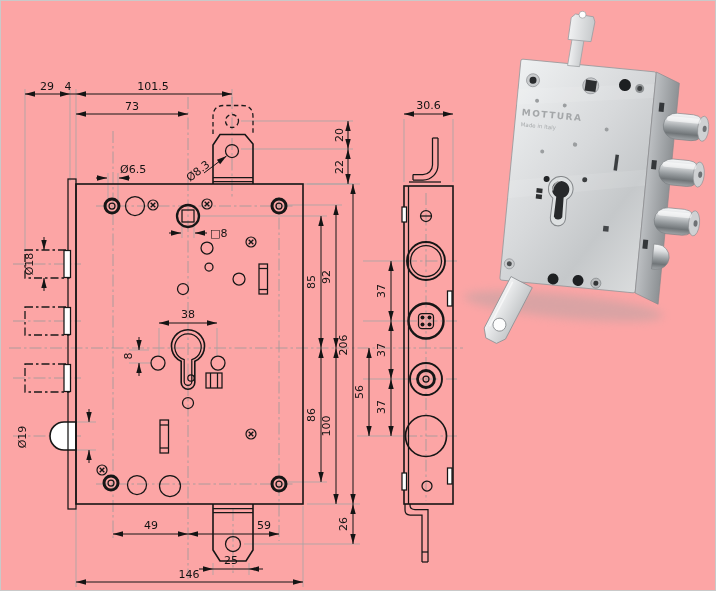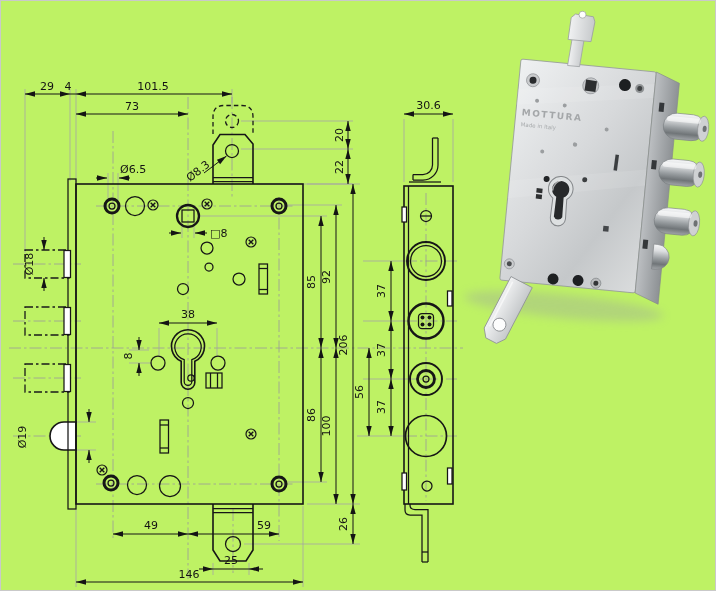--- a/index.html
+++ b/index.html
@@ -1,16 +1,16 @@
 <!DOCTYPE html>
 <html><head>
 <meta charset="utf-8">
 <style>
   html,body{margin:0;padding:0;background:#fff;}
-  .frame{width:716px;height:591px;box-sizing:border-box;border:1px solid #c9c9c9;background:#bef264;overflow:hidden;}
+  .frame{width:716px;height:591px;box-sizing:border-box;border:1px solid #c9c9c9;background:#fca5a5;overflow:hidden;}
   svg{display:block;font-family:"DejaVu Sans",sans-serif;}
   .ol{fill:none;stroke:#161616;stroke-width:1.6;}
   .olw{fill:#ffffff;stroke:#161616;stroke-width:1.6;}
   .det{fill:none;stroke:#161616;stroke-width:1.25;}
   .detw{fill:#ffffff;stroke:#161616;stroke-width:1.25;}
   .thick{fill:none;stroke:#161616;stroke-width:3;}
   .dashb{fill:none;stroke:#1a1a1a;stroke-width:1.3;stroke-dasharray:8 3 2.5 3;}
   .dashc{fill:none;stroke:#1a1a1a;stroke-width:1.3;stroke-dasharray:4.5 3;}
   .aux{fill:none;stroke:#a4a4a4;stroke-width:0.8;}
   .cl{fill:none;stroke:#9b9b9b;stroke-width:0.8;stroke-dasharray:12 3 2.5 3;}

